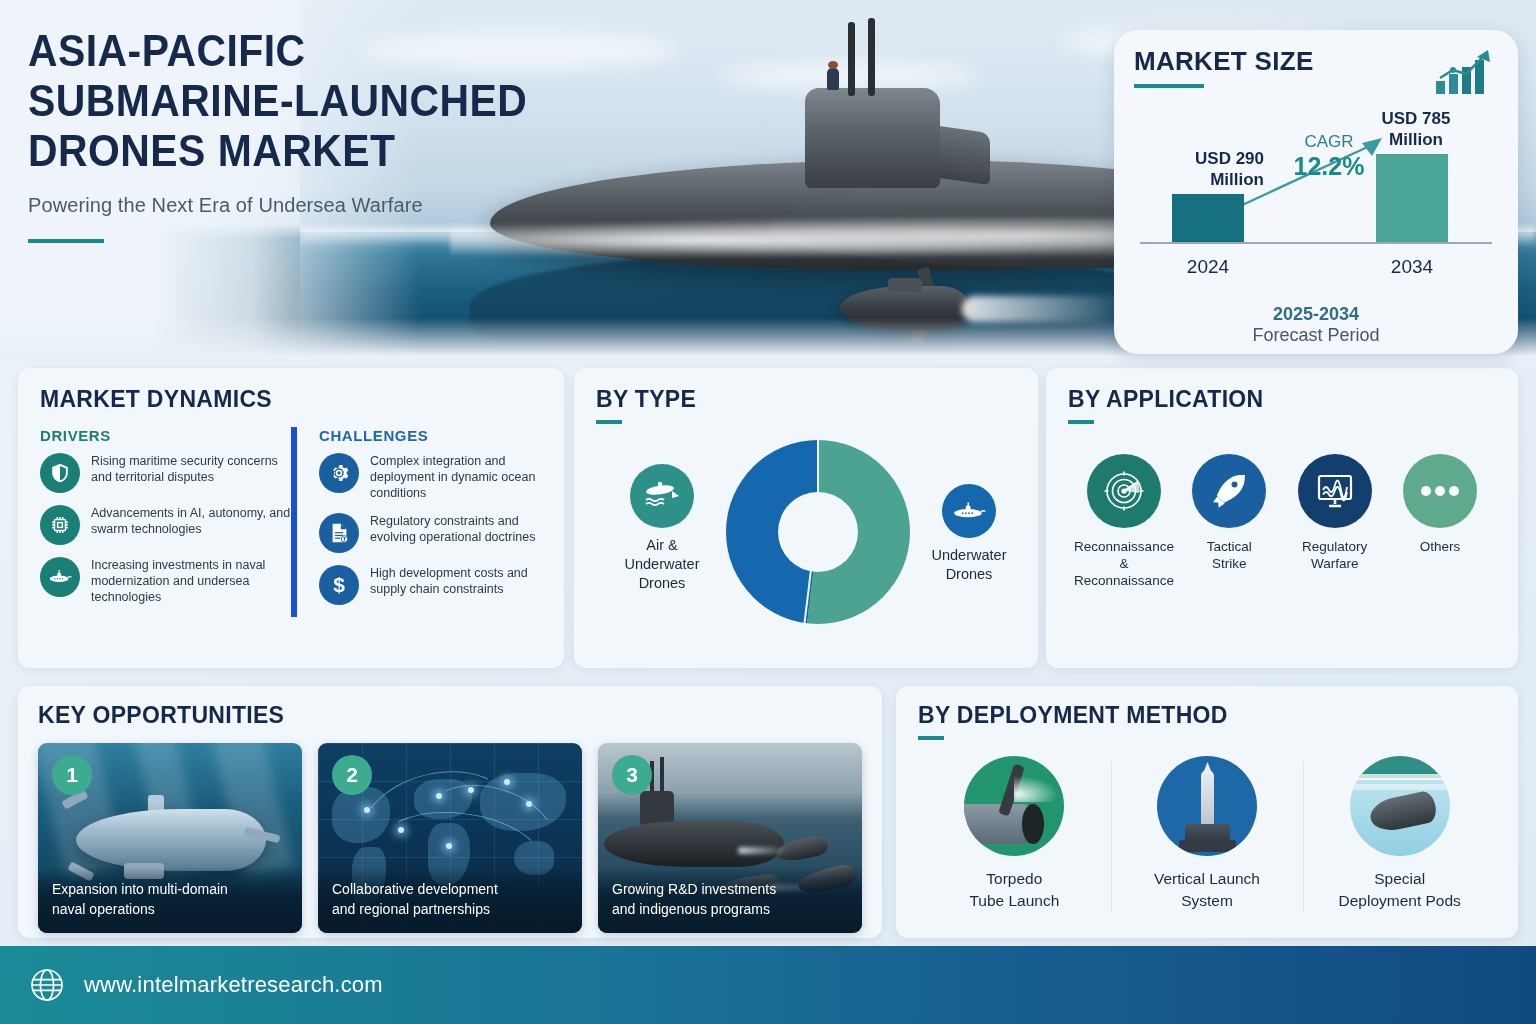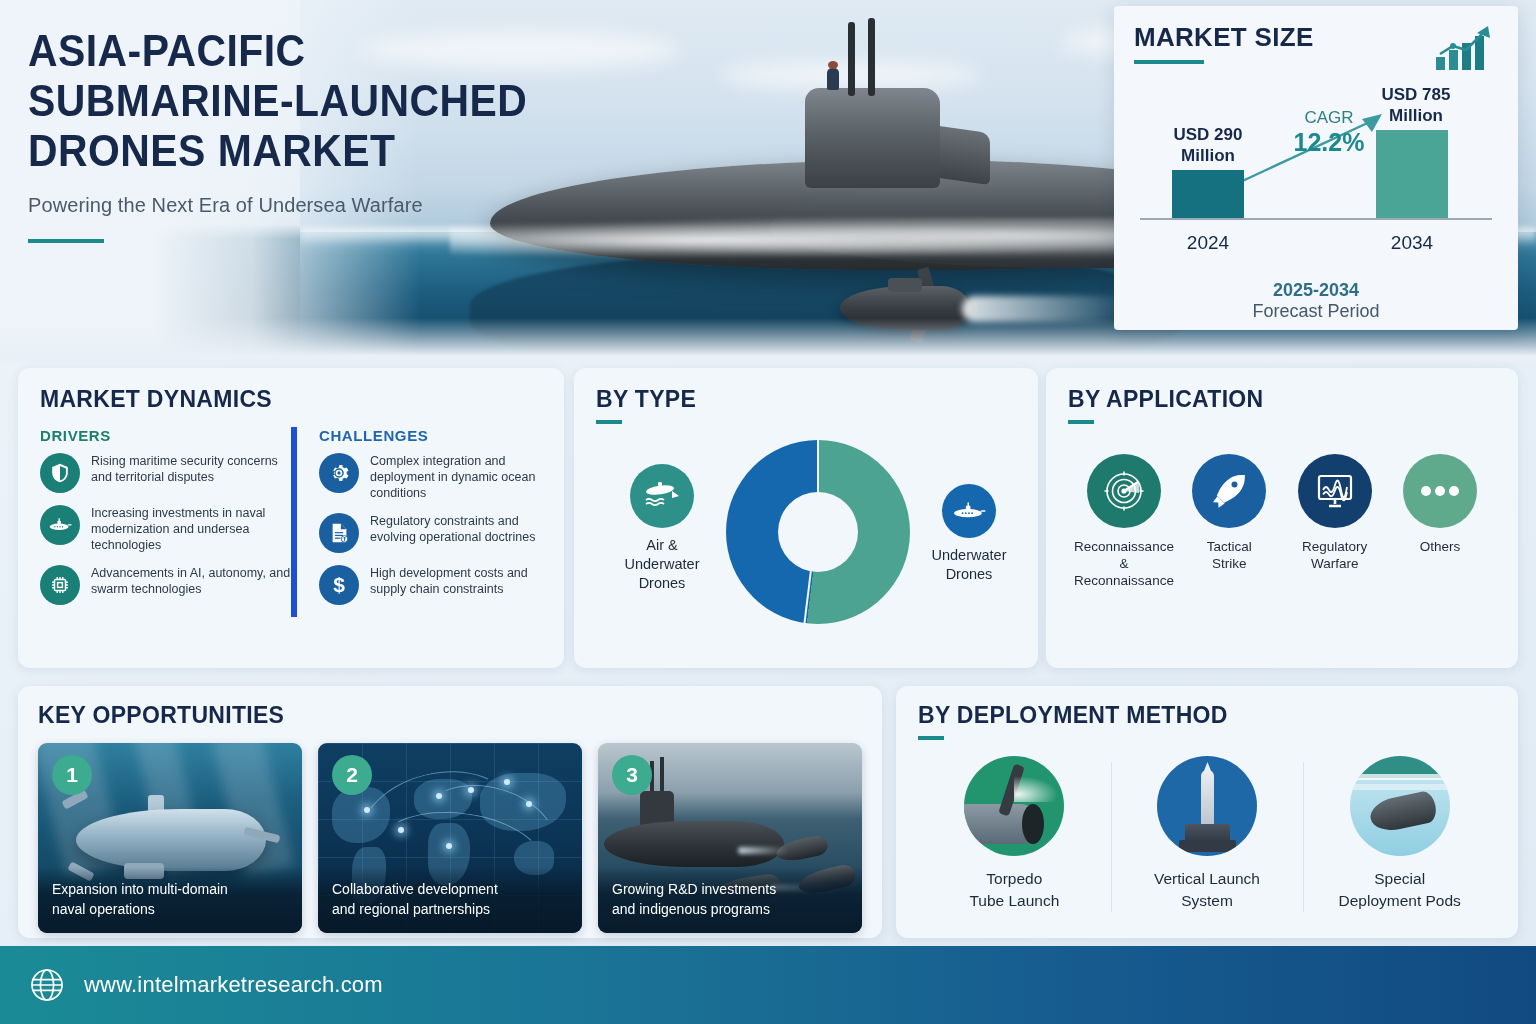--- a/index.html
+++ b/index.html
@@ -112,38 +112,38 @@
     font-family:"Liberation Sans", sans-serif;
     transform: scaleX(.93); transform-origin:left center;
   }
   .subtitle {
     margin-top:18px; font-size:20px; color:#4a5a6b; letter-spacing:.1px;
   }
   .title-rule { margin-top:22px; width:76px; height:4px; background:#1b8a8f; }
 
   
   .ms-card {
-    position:absolute; right:18px; top:6px; width:404px; height:324px;
-    background:#f4f8fc; border-radius:4px;
+    position:absolute; right:18px; top:30px; width:404px; height:324px;
+    background:#f4f8fc; border-radius:24px;
     box-shadow:0 4px 18px rgba(20,50,80,.14);
     z-index:7; padding:16px 20px;
   }
   .ms-title { font-size:26px; font-weight:700; color:#17294b; letter-spacing:.3px; }
   .ms-rule { margin-top:7px; width:70px; height:4px; background:#1b8a8f; }
   .ms-icon { position:absolute; right:22px; top:18px; }
   .ms-chart { position:absolute; left:20px; top:96px; width:366px; height:160px; }
   .axis { position:absolute; left:6px; bottom:42px; width:352px; height:2px; background:#9aa9b8; }
   .bar { position:absolute; bottom:44px; }
   .bar.b2024 { left:38px; width:72px; height:48px; background:#15707f; }
   .bar.b2034 { left:242px; width:72px; height:88px; background:#4ba596; }
   .bar-year { position:absolute; bottom:8px; font-size:19px; color:#17294b; font-weight:500;margin-top:12px; }
   .bar-year.y1 { left:28px; width:92px; text-align:center; }
   .bar-year.y2 { left:232px; width:92px; text-align:center; }
   .val-lbl { position:absolute; font-size:17px; font-weight:700; color:#17294b; line-height:21px; text-align:center; }
-  .val-lbl.v1 { left:18px; bottom:96px; width:112px; }
+  .val-lbl.v1 { left:18px; bottom:96px; width:112px;text-align:right; }
   .val-lbl.v2 { left:226px; bottom:136px; width:112px; }
   .cagr-wrap { position:absolute; left:140px; bottom:106px; width:110px; text-align:center; }
   .cagr-k { font-size:17px; color:#2d7f86; line-height:20px; }
   .cagr-v { font-size:25px; font-weight:700; color:#1b8a8f; line-height:28px; }
   .ms-foot { position:absolute; left:0; bottom:8px; width:100%; text-align:center; }
   .ms-foot .fp1 { font-size:18px; color:#2f6e86; font-weight:600; }
   .ms-foot .fp2 { font-size:18px; color:#45586b; }
 
   
   .panel {
@@ -392,43 +392,43 @@
           <svg width="22" height="22" viewBox="0 0 24 24" fill="#fff">
               <path d="M12 2 3.5 5.4v6.2c0 5.2 3.6 9.4 8.5 10.4 4.9-1 8.5-5.2 8.5-10.4V5.4L12 2zm0 2.4 6.5 2.6v4.6c0 4.1-2.7 7.5-6.5 8.5V4.4z"></path>
               <path d="M12 6.2 6.6 8.4v3.3c0 3.1 2.2 5.8 5.4 6.7V6.2z" opacity=".55"></path>
             </svg>
         </div>
         <div class="dyn-text">Rising maritime security concerns and territorial disputes</div>
       </div>
 
       <div class="dyn-item">
         <div class="circ sm teal">
+          <svg width="22" height="22" viewBox="0 0 24 24" fill="none" stroke="#fff" stroke-width="1.6">
+              <rect x="6" y="6" width="12" height="12" rx="1.2"></rect>
+              <rect x="9.4" y="9.4" width="5.2" height="5.2"></rect>
+              <path d="M9 6V3.4M12 6V3.4M15 6V3.4M9 18v2.6M12 18v2.6M15 18v2.6M6 9H3.4M6 12H3.4M6 15H3.4M18 9h2.6M18 12h2.6M18 15h2.6"></path>
+            </svg>
+        </div>
+        <div class="dyn-text">Advancements in AI, autonomy, and swarm technologies</div>
+      </div>
+
+      <div class="dyn-item">
+        <div class="circ sm teal">
           <svg width="24" height="20" viewBox="0 0 28 18" fill="#fff">
               <ellipse cx="13" cy="11" rx="11" ry="3.7"></ellipse>
               <rect x="11" y="4" width="4" height="4" rx="1"></rect>
               <rect x="12.3" y="1" width="1.4" height="3.4"></rect>
               <rect x="23" y="8" width="4.6" height="1.5" rx=".7"></rect>
               <circle cx="8" cy="11" r=".8" fill="#1a7f76"></circle>
               <circle cx="11" cy="11" r=".8" fill="#1a7f76"></circle>
               <circle cx="14" cy="11" r=".8" fill="#1a7f76"></circle>
               <circle cx="17" cy="11" r=".8" fill="#1a7f76"></circle>
             </svg>
         </div>
         <div class="dyn-text">Increasing investments in naval modernization and undersea technologies</div>
-      </div>
-
-      <div class="dyn-item">
-        <div class="circ sm teal">
-          <svg width="22" height="22" viewBox="0 0 24 24" fill="none" stroke="#fff" stroke-width="1.6">
-              <rect x="6" y="6" width="12" height="12" rx="1.2"></rect>
-              <rect x="9.4" y="9.4" width="5.2" height="5.2"></rect>
-              <path d="M9 6V3.4M12 6V3.4M15 6V3.4M9 18v2.6M12 18v2.6M15 18v2.6M6 9H3.4M6 12H3.4M6 15H3.4M18 9h2.6M18 12h2.6M18 15h2.6"></path>
-            </svg>
-        </div>
-        <div class="dyn-text">Advancements in AI, autonomy, and swarm technologies</div>
       </div>
     </div>
 
     <div class="dyn-col right">
       <div class="dyn-head chl">CHALLENGES</div>
 
       <div class="dyn-item">
         <div class="circ sm blue">
           <svg width="22" height="22" viewBox="0 0 24 24" fill="#fff">
               <path d="M12 8.4a3.6 3.6 0 1 0 0 7.2 3.6 3.6 0 0 0 0-7.2zm0 5.4a1.8 1.8 0 1 1 0-3.6 1.8 1.8 0 0 1 0 3.6z"></path>

